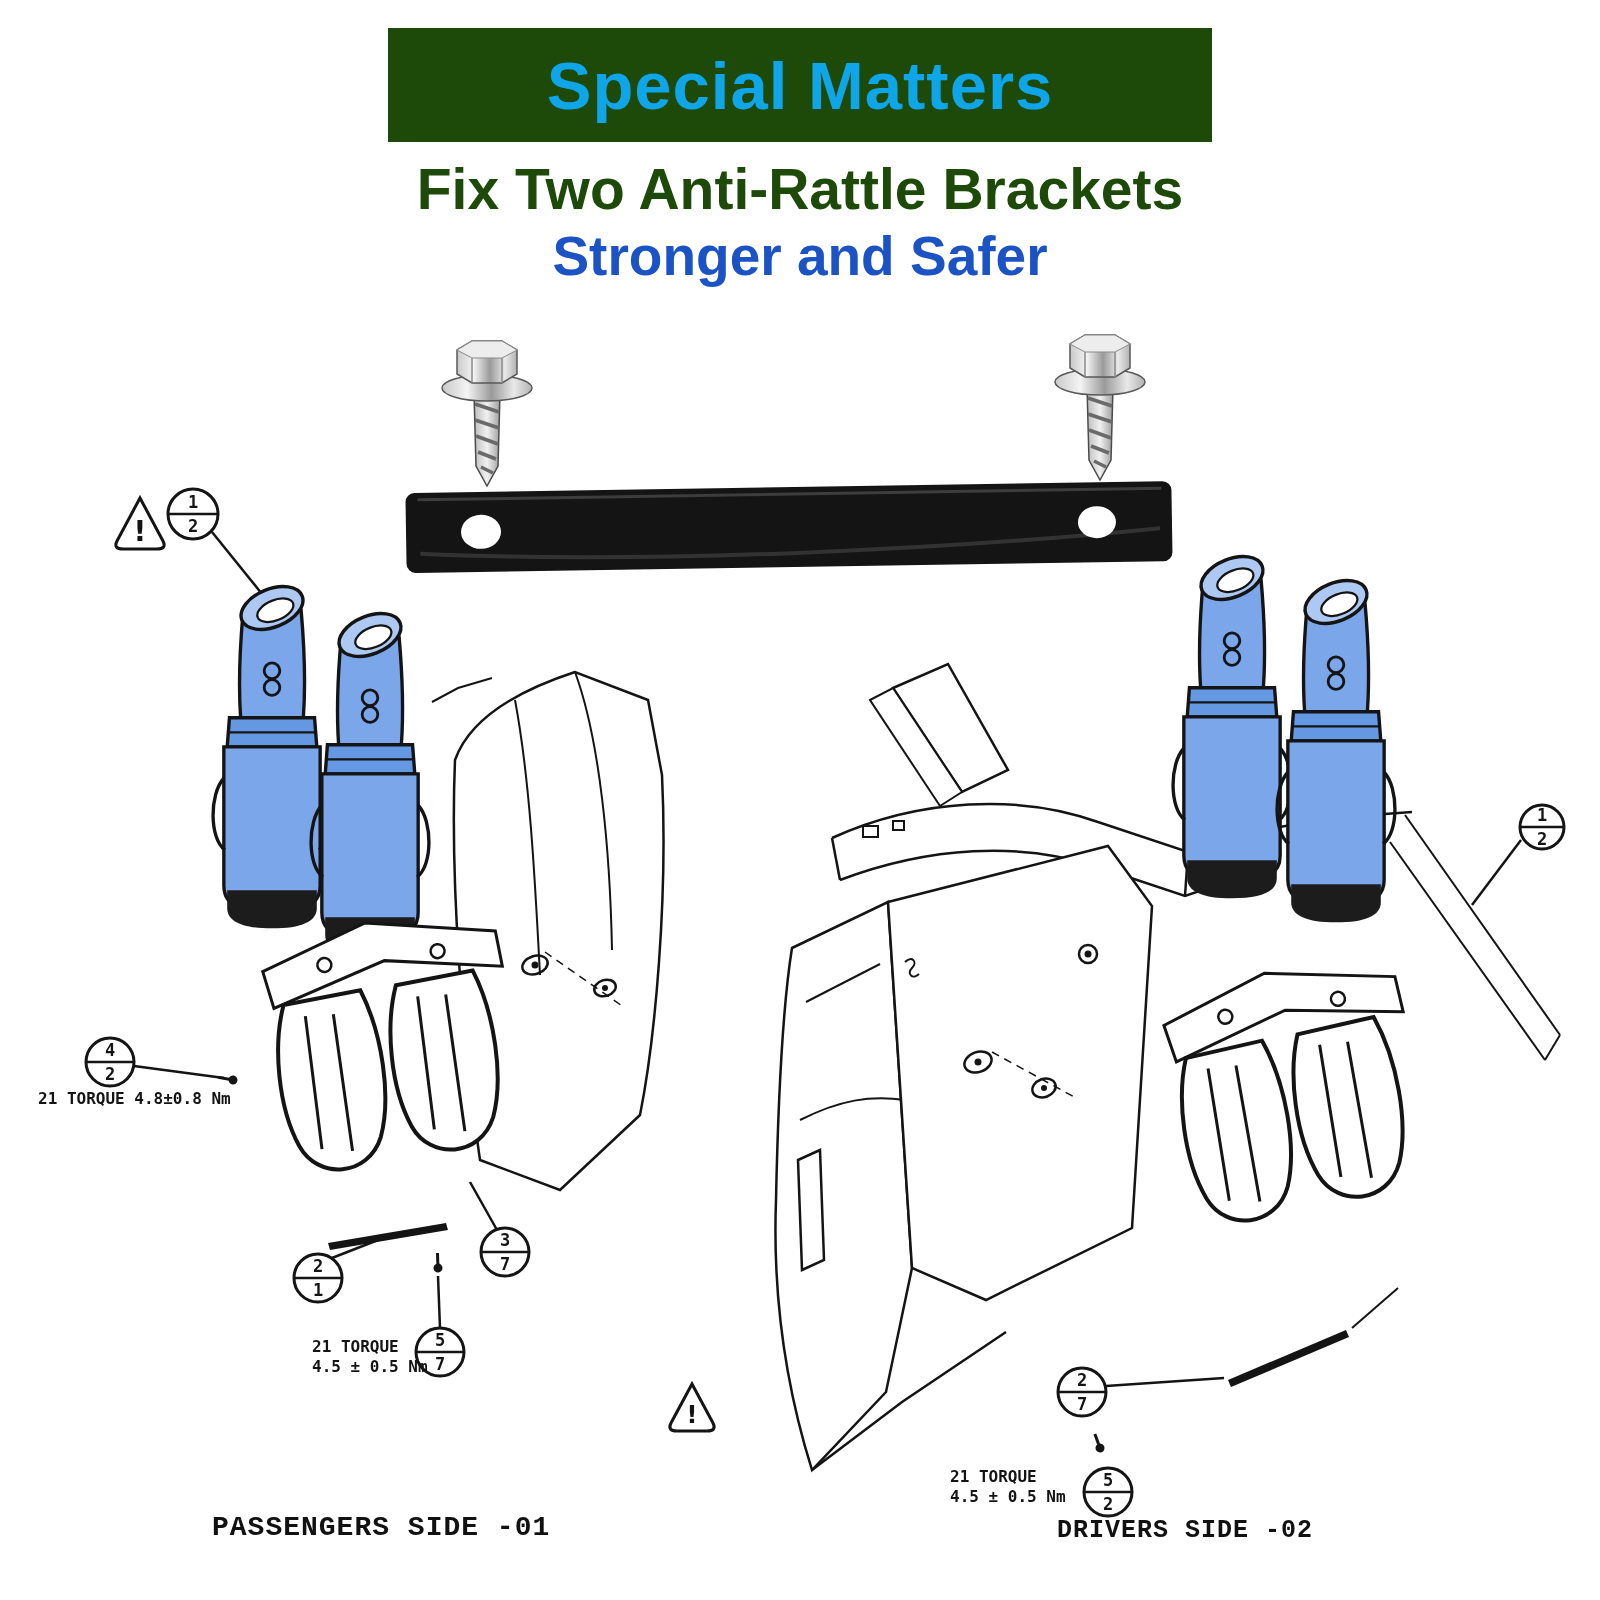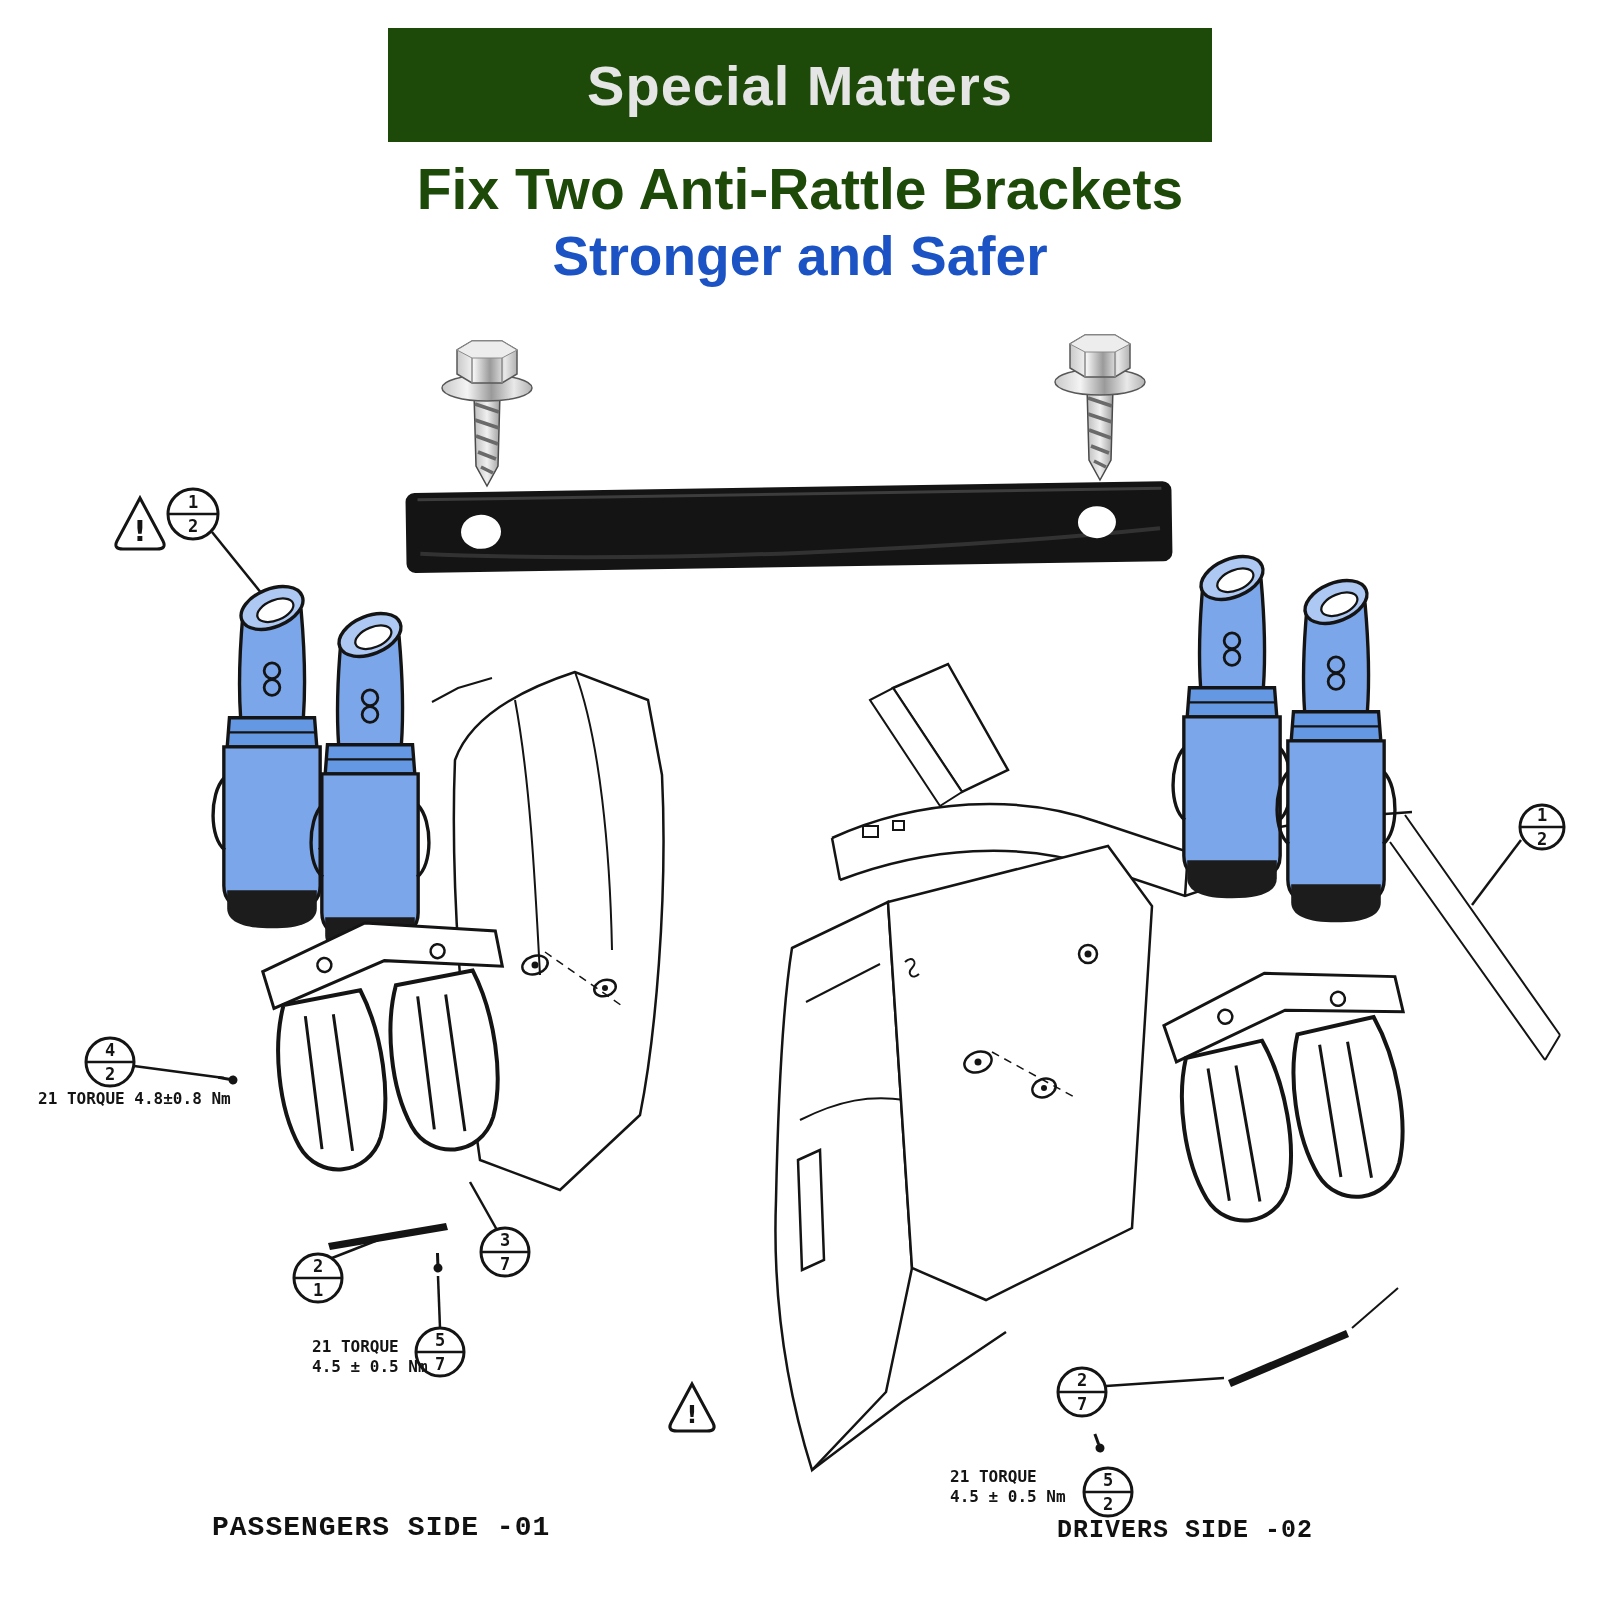--- a/index.html
+++ b/index.html
@@ -1,20 +1,20 @@
 <!DOCTYPE html>
 <html><head>
 <meta charset="utf-8">
 <style>
   html,body{margin:0;padding:0;background:#ffffff;}
   .canvas{position:relative;width:1600px;height:1600px;background:#ffffff;overflow:hidden;
           font-family:"Liberation Sans",sans-serif;}
   .banner{position:absolute;left:388px;top:28px;width:824px;height:114px;background:#1d4a08;
           display:flex;align-items:center;justify-content:center;}
-  .banner-title{color:#e5e5e5;font-size:56px;font-weight:800;letter-spacing:1px;}
+  .banner-title{color:#0ea5e9;font-size:67px;font-weight:800;letter-spacing:1px;}
   .sub{position:absolute;left:0;width:1600px;text-align:center;font-weight:800;}
   .sub-green{top:156px;font-size:57px;color:#1d4a08;}
   .sub-blue{top:224px;font-size:55px;color:#1b53c5;}
   .diagram-label{position:absolute;color:#111;font-family:"Liberation Mono",monospace;font-weight:bold;}
   .label-left{left:212px;top:1512px;font-size:28px;letter-spacing:1px;}
   .label-right{left:1057px;top:1516px;font-size:25px;letter-spacing:1px;}
   svg{position:absolute;left:0;top:0;}
   .co-num{font-family:"DejaVu Sans Mono",monospace;font-size:17px;font-weight:bold;text-anchor:middle;fill:#141414;}
   .note{font-family:"DejaVu Sans Mono",monospace;font-size:16px;font-weight:bold;fill:#141414;}
   .warn-glyph{font-family:"DejaVu Sans",sans-serif;font-size:28px;font-weight:bold;text-anchor:middle;fill:#141414;}

